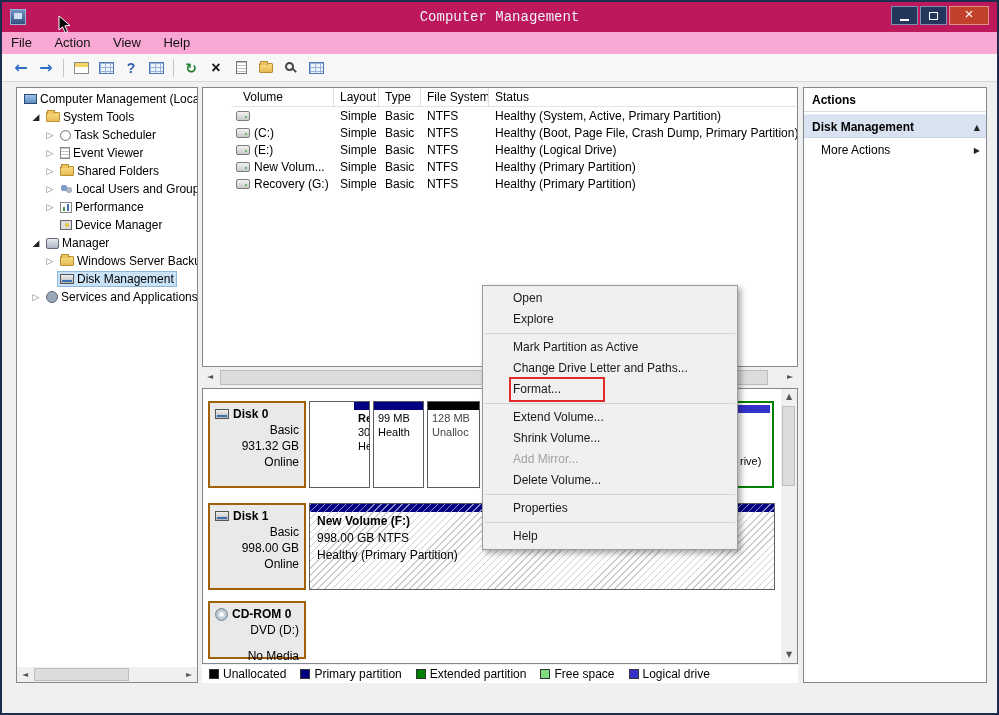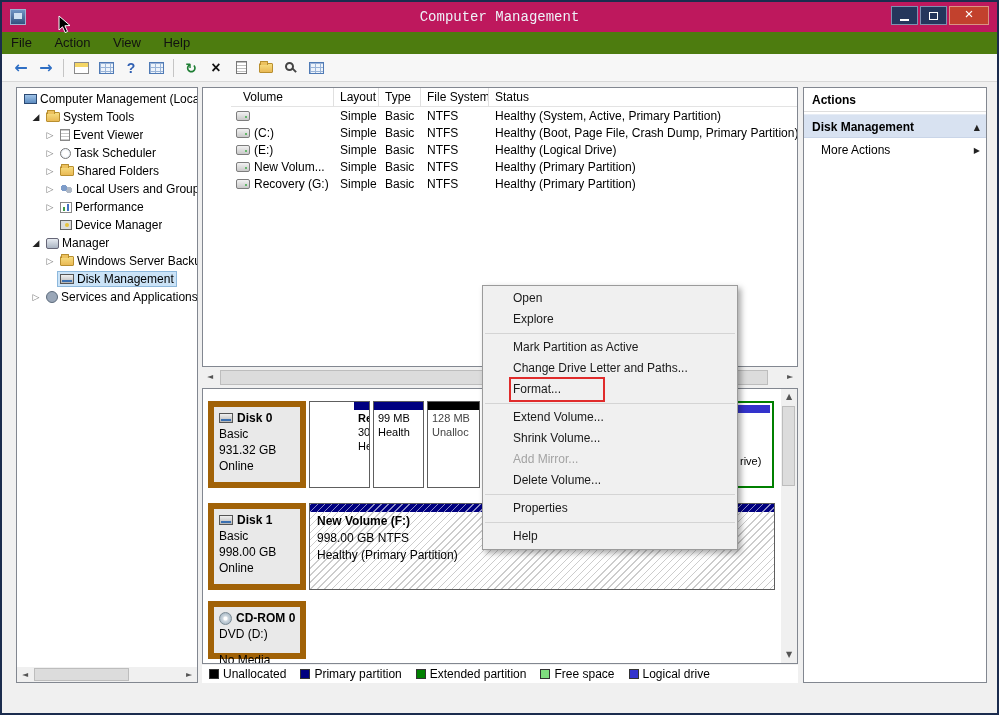--- a/index.html
+++ b/index.html
@@ -15,21 +15,21 @@
              background:linear-gradient(#6f94c4,#33517f); border:1px solid #9db4d4; }
   .appicon::after { content:""; position:absolute; left:3px; top:3px; width:8px; height:6px; background:#cfe0f2; }
   .wbtn { position:absolute; top:4px; height:19px; border:1px solid #7e90b0; background:#24365c;
           display:flex; align-items:center; justify-content:center; cursor:default; }
   .btn-min { left:889px; width:27px; } .btn-max { left:918px; width:27px; }
   .btn-close { left:947px; width:40px; background:#c2412d; border-color:#da9384; color:#fff; font-size:15px; line-height:17px; }
   .gl-min { width:9px; height:2px; background:#fff; margin-top:9px; }
   .gl-max { width:9px; height:8px; border:1px solid #fff; }
 
   
-  .menubar { position:absolute; left:0; top:30px; right:0; height:22px; background:#4d7c0f; }
+  .menubar { position:absolute; left:0; top:30px; right:0; height:22px; background:#f9a8d4; }
   .menubar span { display:inline-block; padding:0 9px; line-height:22px; font-size:13px; color:#111; }
   .toolbar { position:absolute; left:0; top:52px; right:0; height:28px; background:#f7f7f7;
              border-bottom:1px solid #d8d8d8; display:flex; align-items:center; padding-left:8px; gap:3px; }
   .tbtn { width:22px; height:22px; display:flex; align-items:center; justify-content:center; }
   .tsep { width:1px; height:18px; background:#c5c5c5; margin:0 3px; }
   .tb-arrow { color:#2f6fc4; font-size:16px; font-weight:bold; font-family:"DejaVu Sans",sans-serif; }
   .tico-window { width:15px; height:12px; border:1px solid #8a8a8a; background:linear-gradient(#f4d564 0 4px,#fff 4px); }
   .tico-grid { width:15px; height:12px; border:1px solid #4f7ab5;
       background-image:linear-gradient(#9ab4d8 1px,transparent 1px),linear-gradient(90deg,#9ab4d8 1px,transparent 1px);
       background-size:5px 4px; background-color:#eef4fb; }
@@ -103,21 +103,21 @@
   .ic-drive::after { content:""; position:absolute; right:2px; bottom:2px; width:2px; height:2px;
               border-radius:50%; background:#3fae49; }
 
   .mid-hscroll { position:absolute; left:200px; top:367px; width:596px; height:17px; background:#f0f0f0; }
 
   
   .disk-panel { position:absolute; left:200px; top:386px; width:596px; height:276px; background:#fff;
                 border:1px solid #828790; overflow:hidden; }
   .disk-row { position:absolute; left:0; width:578px; }
   .dlabel { position:absolute; left:5px; top:0; width:98px; height:100%; background:#e9e9e9;
-            border:6px solid #a16207; padding:4px 5px; font-size:12px; }
+            border:2px solid #a16207; padding:4px 5px; font-size:12px;text-align:right; }
   .dl-name { font-weight:bold; display:flex; align-items:center; gap:4px; white-space:nowrap; }
   .dl-line { margin-top:2px; white-space:nowrap; }
   .ic-cd { width:13px; height:13px; border-radius:50%; border:1px solid #7b8a94; flex:none;
            background:radial-gradient(circle,#fff 18%,#cfd8df 35%,#9fb2c0 85%); }
   .part { position:absolute; top:0; height:100%; background:#fff; border:1px solid #5e5e5e;
           overflow:hidden; font-size:11px; }
   .strip { height:8px; }
   .pline { padding:2px 4px 0; white-space:nowrap; }
   .pline.b { font-weight:bold; }
   .part.gray { color:#444; }
@@ -234,29 +234,29 @@
       <div class="tree-item lvl1">
         <span class="exp exp-e"></span>
         <span class="trow">
             <span class="ic-folder"></span>
             <span class="tlabel">System Tools</span>
           </span>
       </div>
       <div class="tree-item lvl2">
         <span class="exp exp-c"></span>
         <span class="trow">
+            <span class="ti ti-clock"></span>
+            <span class="tlabel">Task Scheduler</span>
+          </span>
+      </div>
+      <div class="tree-item lvl2">
+        <span class="exp exp-c"></span>
+        <span class="trow">
             <span class="ti ti-page"></span>
             <span class="tlabel">Event Viewer</span>
-          </span>
-      </div>
-      <div class="tree-item lvl2">
-        <span class="exp exp-c"></span>
-        <span class="trow">
-            <span class="ti ti-clock"></span>
-            <span class="tlabel">Task Scheduler</span>
           </span>
       </div>
       <div class="tree-item lvl2">
         <span class="exp exp-c"></span>
         <span class="trow">
             <span class="ic-folder"></span>
             <span class="tlabel">Shared Folders</span>
           </span>
       </div>
       <div class="tree-item lvl2">

